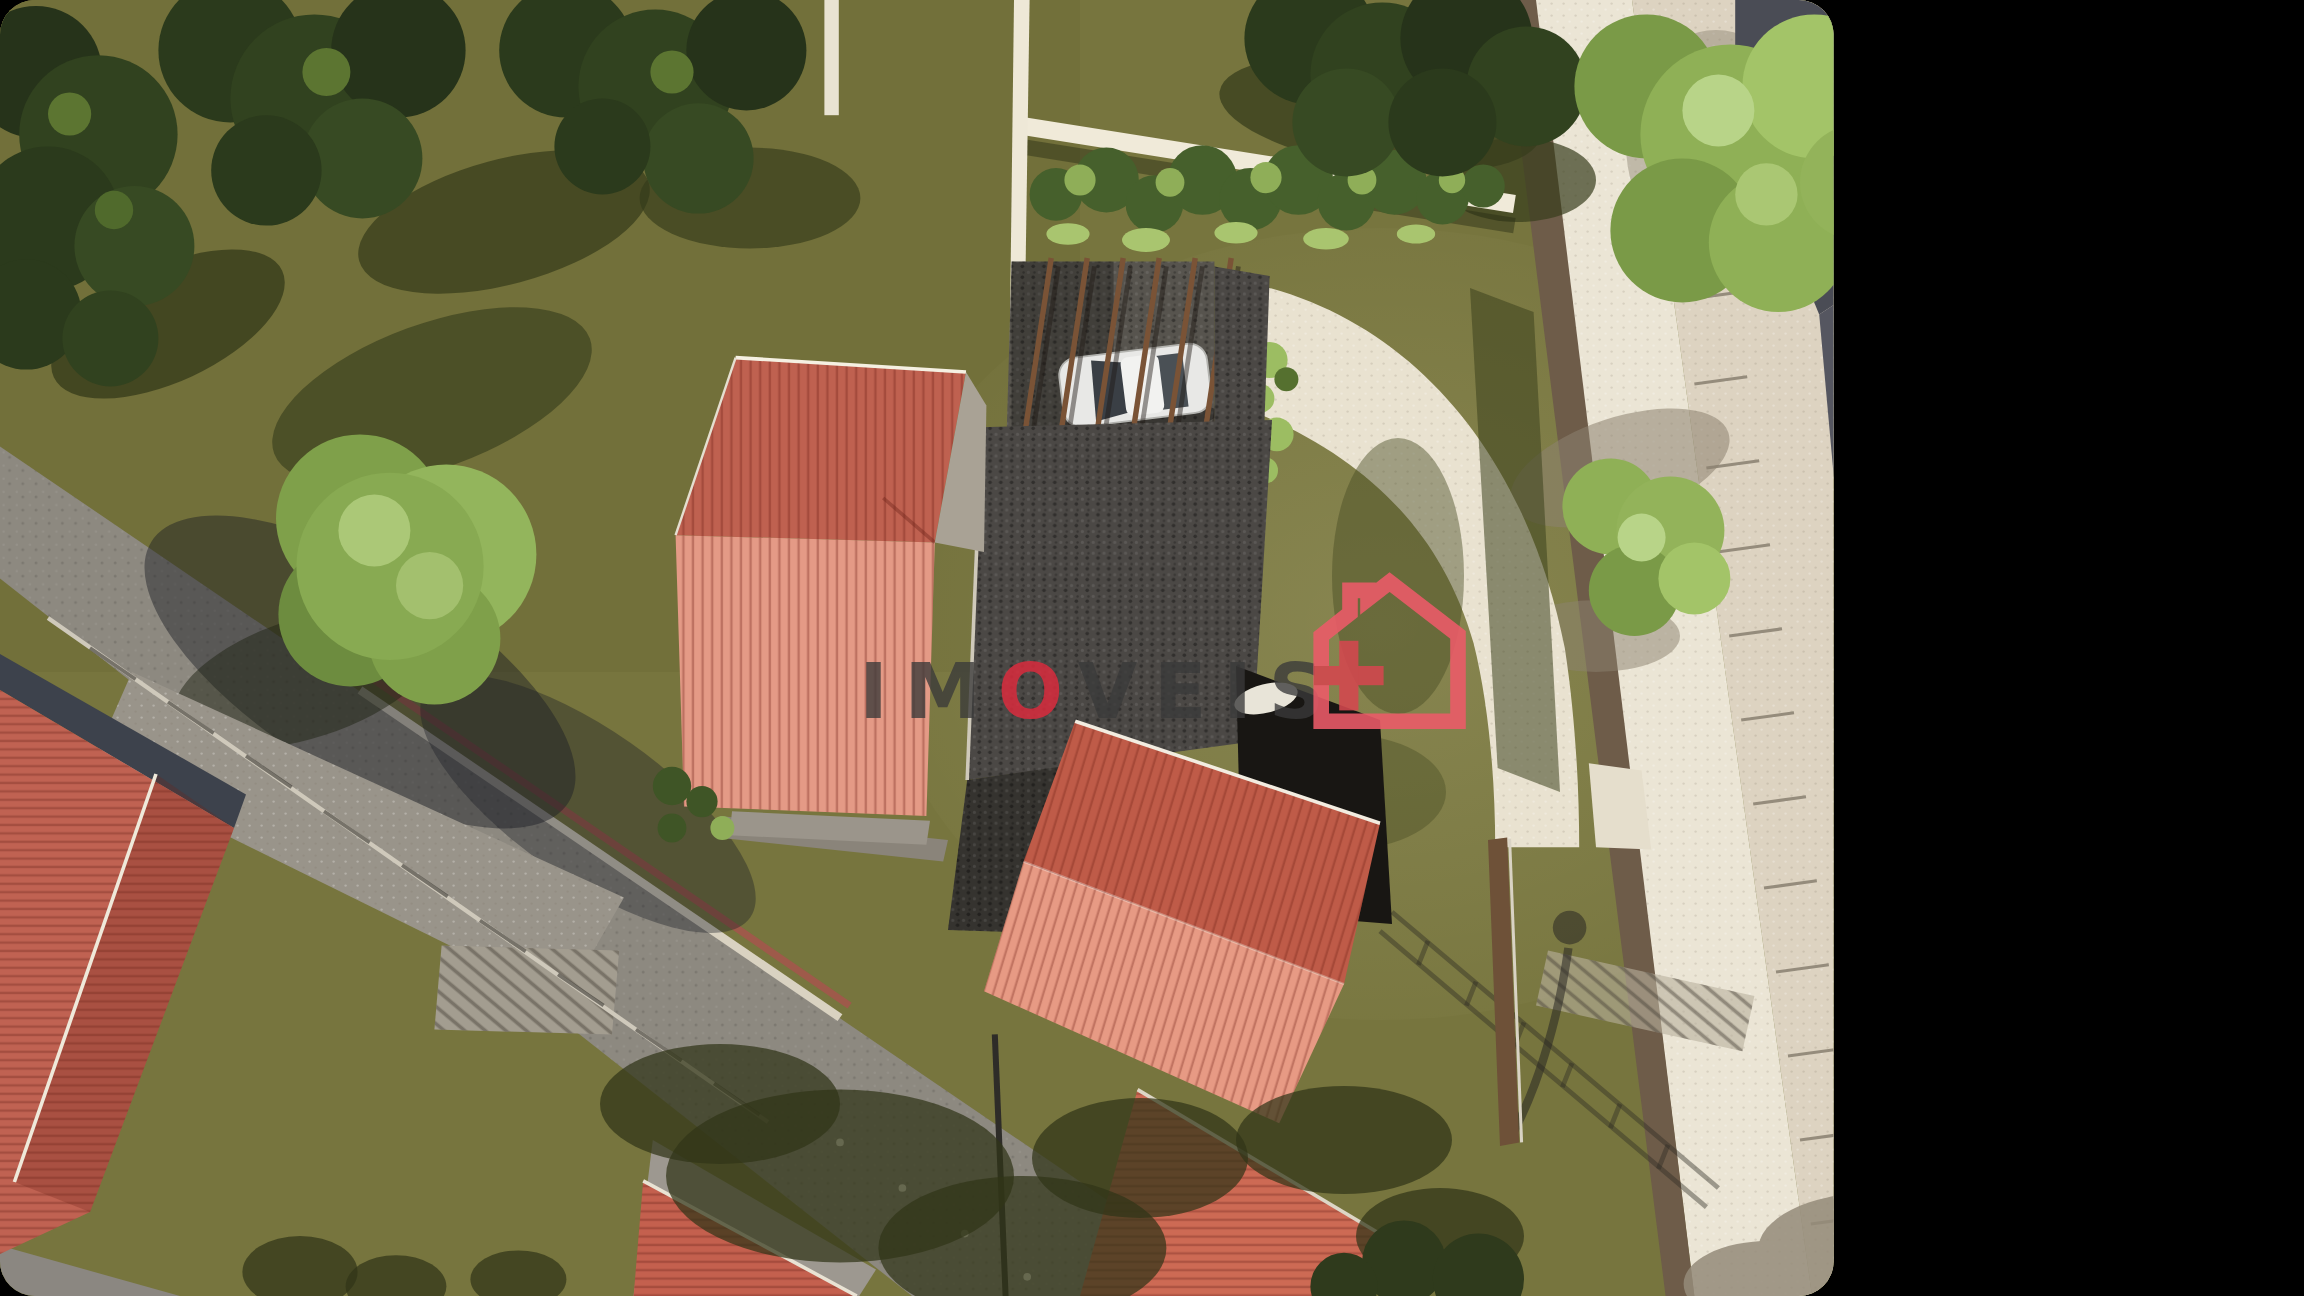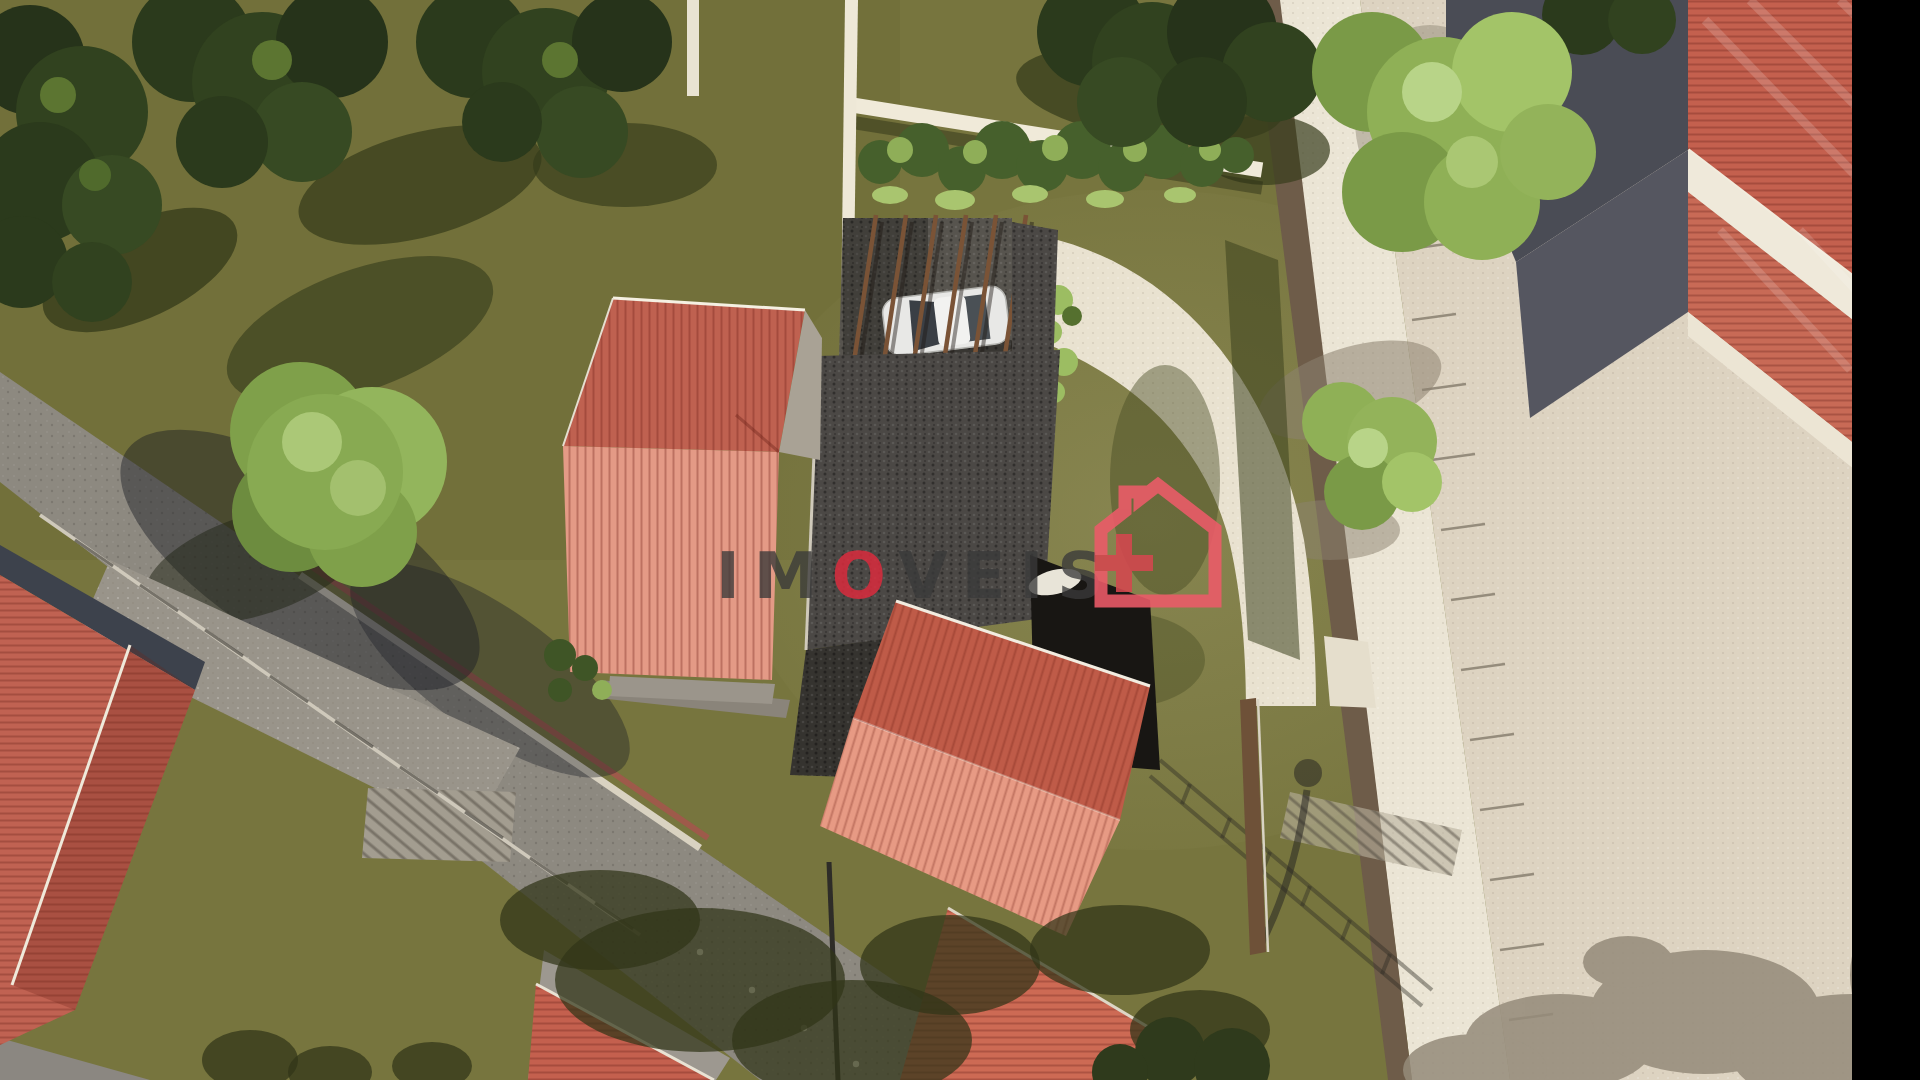--- a/index.html
+++ b/index.html
@@ -1,16 +1,16 @@
 <!DOCTYPE html>
 <html><head>
 <meta charset="utf-8">
 <style>
   html,body{margin:0;padding:0;background:#000;}
-  .stage{position:relative;width:1852px;height:1080px;overflow:hidden;background:#77753e;}
+  .stage{position:relative;width:1528px;height:1080px;overflow:hidden;background:#77753e;border-radius:29px;}
   svg{display:block;}
   text{font-family:"DejaVu Sans","Liberation Sans",sans-serif;}
 </style>
 </head>
 <body>
 
 <div class="stage">
 <svg width="1920" height="1080" viewBox="0 0 1920 1080">
   <defs>
     <pattern id="tileV" width="8" height="24" patternUnits="userSpaceOnUse">

